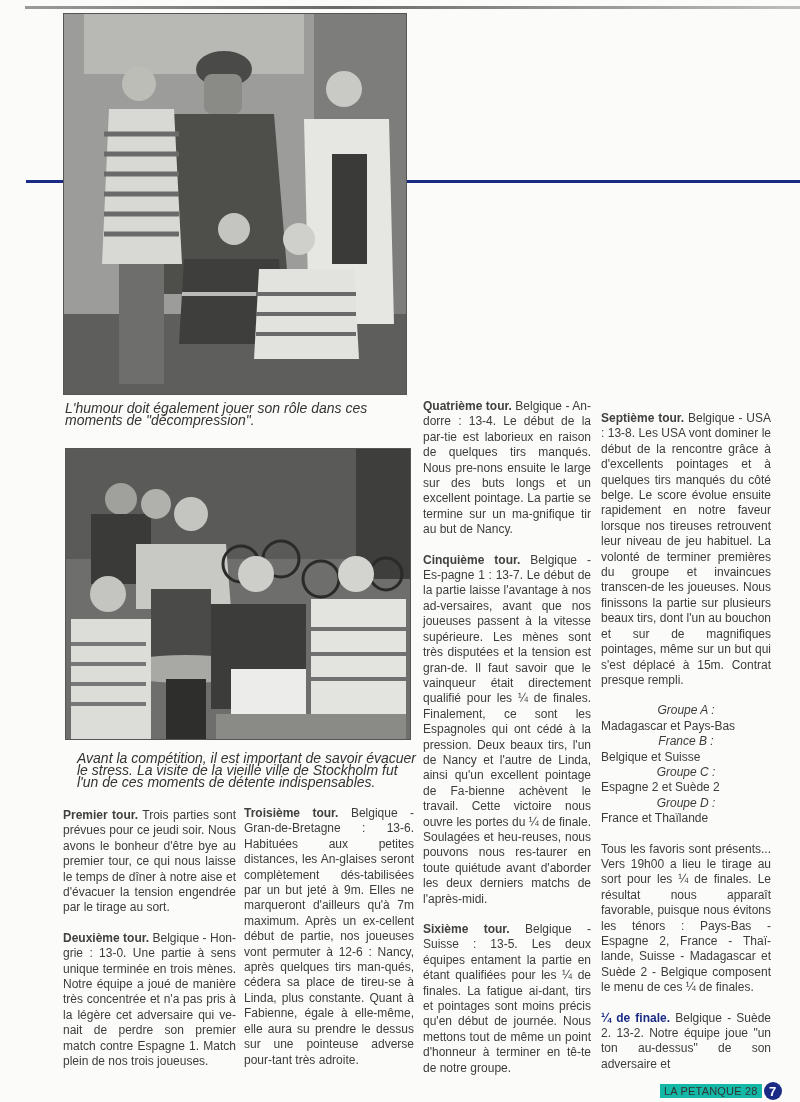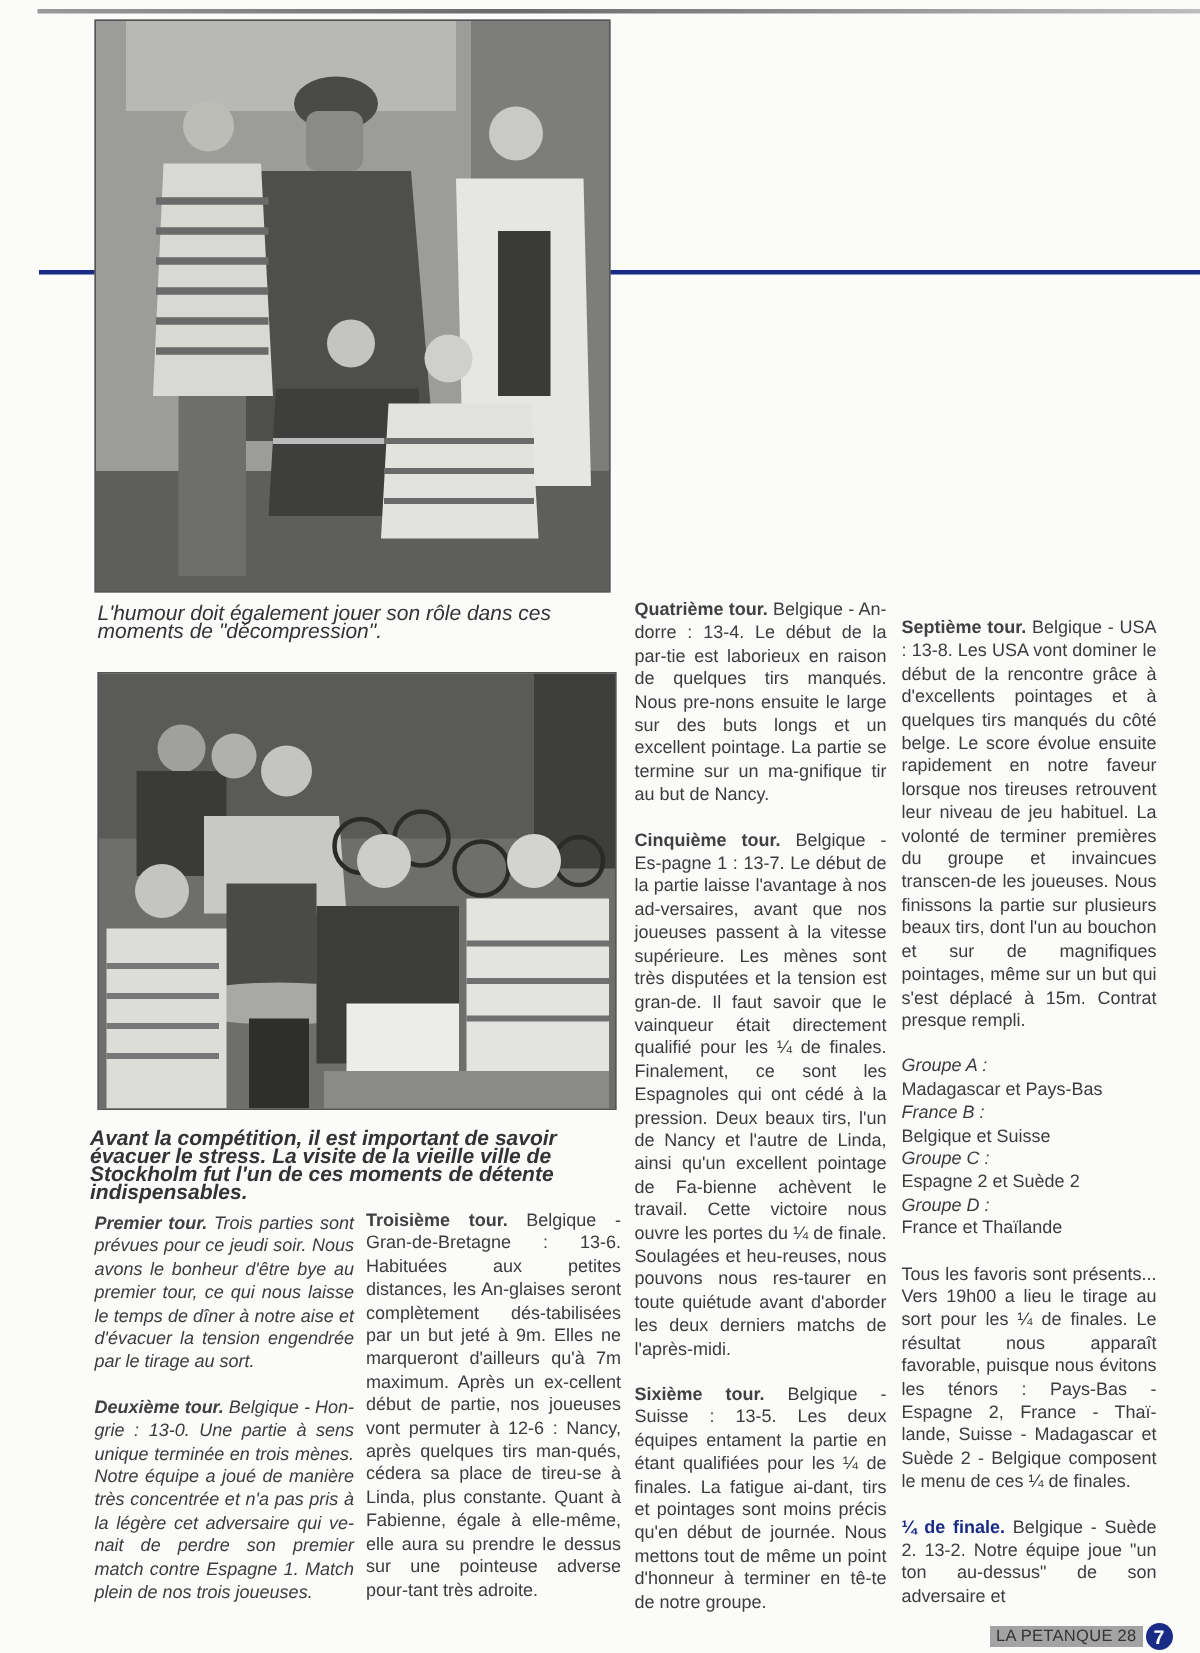--- a/index.html
+++ b/index.html
@@ -25,49 +25,49 @@
   }
   .photo svg { display: block; width: 100%; height: 100%; }
   .photo1 { left: 63px; top: 13px; width: 342px; height: 380px; }
   .photo2 { left: 65px; top: 448px; width: 344px; height: 290px; }
 
   .caption {
     position: absolute; font-style: italic; font-size: 14px; line-height: 12px;
     color: #333;
   }
   .cap1 { left: 65px; top: 402px; width: 340px; }
-  .cap2 { left: 60px; top: 752px; width: 340px; font-weight: bold; }
+  .cap2 { left: 77px; top: 752px; width: 340px; }
 
   .col {
     position: absolute; font-size: 12px; line-height: 15.4px; color: #3c3c3c;
     text-align: justify; hyphens: manual;
   }
   .col p { margin: 0 0 15px 0; }
   .col b { color: #404040; }
-  .col1 { left: 63px; top: 808px; width: 173px; font-style: italic; }
+  .col1 { left: 63px; top: 808px; width: 173px; }
   .col2 { left: 244px; top: 806px; width: 170px; }
   .col3 { left: 423px; top: 399px; width: 168px; }
   .col4 { left: 601px; top: 411px; width: 170px; }
 
   .headline {
     font-weight: bold; color: #1a2b86; font-size: 12.5px; line-height: 15.5px;
     margin: 0 0 14px 0 !important; text-align: left;
   }
   .blue-lead { color: #1a2b86 !important; }
   .groups { margin: 0 0 15px 0; text-align: left; }
-  .groups .gname { font-style: italic; display: block; }
+  .groups .gname { font-style: italic; display: block; text-align: center; }
   .groups .gteams { display: block; }
   .groups-title { font-weight: bold; color: #1b1b1b; display: block; }
 
   .footer {
     position: absolute; left: 660px; top: 1082px; height: 18px;
     display: flex; align-items: center;
   }
   .footer .mag {
-    background: #a3a3a3; color: #333; font-size: 11px; padding: 1px 4px;
+    background: #14b8a6; color: #333; font-size: 11px; padding: 1px 4px;
     letter-spacing: 0.2px;
   }
   .footer .pagenum {
     width: 18px; height: 18px; border-radius: 50%; background: #1a2b86;
     color: #fff; font-weight: bold; font-size: 13px;
     display: flex; align-items: center; justify-content: center; margin-left: 2px;
   }
 </style>
 </head>
 <body>

